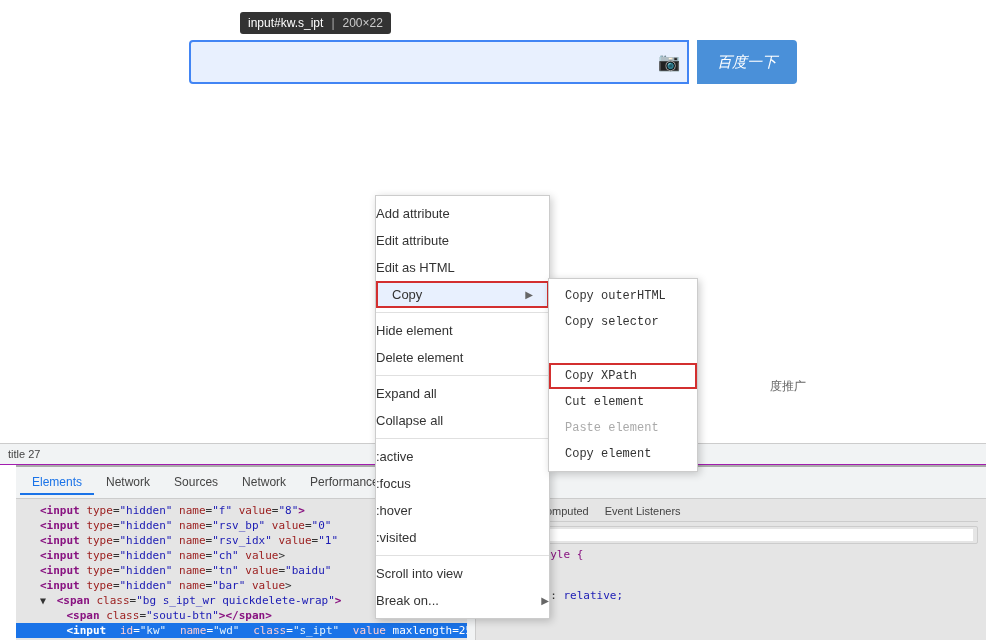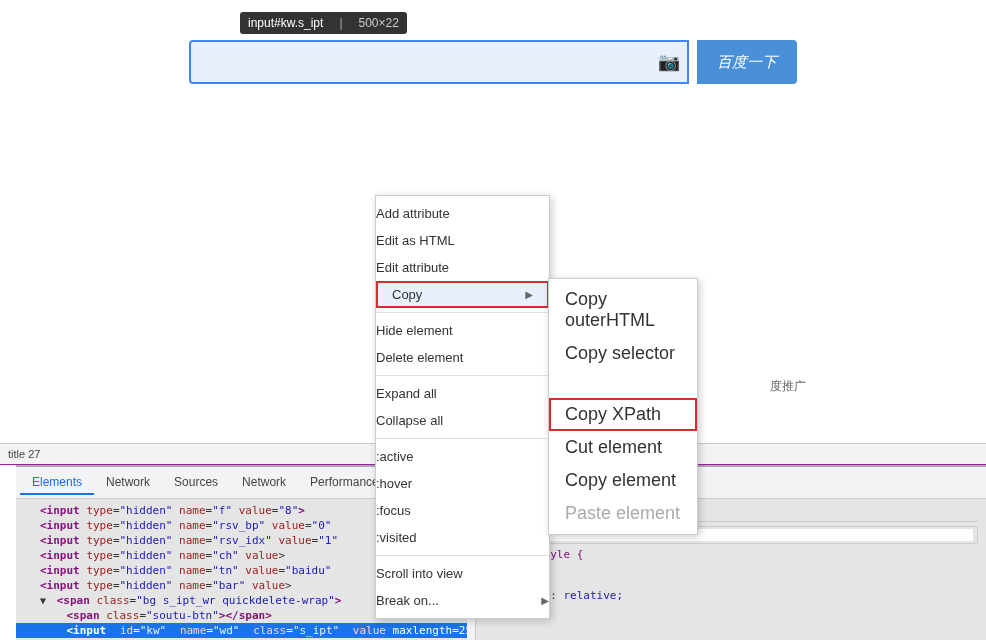--- a/index.html
+++ b/index.html
@@ -26,21 +26,21 @@
       position: absolute;
       top: 12px;
       left: 240px;
       background: #333;
       color: #fff;
       padding: 4px 8px;
       border-radius: 3px;
       font-size: 12px;
       display: flex;
       align-items: center;
-      gap: 14px;
+      gap: 6px;
       z-index: 100;
     }
     .element-tooltip .separator {
       color: #aaa;
       margin: 0 2px;
     }
     .element-tooltip .dims {
       color: #ccc;
     }
 
@@ -148,22 +148,23 @@
       background: #fff;
       border: 1px solid #ccc;
       box-shadow: 2px 2px 8px rgba(0,0,0,0.2);
       width: 150px;
       z-index: 201;
       padding: 4px 0;
     }
     .submenu-item {
       padding: 6px 16px;
       cursor: pointer;
-      font-size: 18px;
+      font-size: 12px;
       color: #333;
+      font-family: Liberation Mono, monospace;
     }
     .submenu-item.highlighted {
       border: 2px solid #d32f2f;
       padding: 4px 14px;
       background: #fff;
       margin-top: 28px;
     }
     .submenu-item.disabled {
       color: #aaa;
       cursor: default;
@@ -320,21 +321,21 @@
     }
   </style>
 </head>
 <body>
 
 <div class="page-content">
 
   <div class="element-tooltip">
     <span>input#kw.s_ipt</span>
     <span class="separator">|</span>
-    <span class="dims">500×22</span>
+    <span class="dims">200×22</span>
   </div>
 
   <div class="search-area">
     <div class="search-input-wrapper">
       <input class="search-input" type="text" style="">
       <span class="camera-icon">📷</span>
     </div>
     <button class="search-btn">百度一下</button>
   </div>
 
@@ -346,24 +347,24 @@
     &nbsp;&nbsp;
     <span>备11000002000001号</span>
   </div>
 </div>
 
 <div class="context-menu">
   <div class="context-menu-item">
     <span>Add attribute</span>
   </div>
   <div class="context-menu-item">
+    <span>Edit attribute</span>
+  </div>
+  <div class="context-menu-item">
     <span>Edit as HTML</span>
-  </div>
-  <div class="context-menu-item">
-    <span>Edit attribute</span>
   </div>
   <div class="context-menu-item highlighted">
     <span>Copy</span>
     <span class="arrow">▶</span>
   </div>
   <div class="context-menu-separator"></div>
   <div class="context-menu-item">
     <span>Hide element</span>
   </div>
   <div class="context-menu-item">
@@ -374,24 +375,24 @@
     <span>Expand all</span>
   </div>
   <div class="context-menu-item">
     <span>Collapse all</span>
   </div>
   <div class="context-menu-separator"></div>
   <div class="context-menu-item">
     <span>:active</span>
   </div>
   <div class="context-menu-item">
+    <span>:focus</span>
+  </div>
+  <div class="context-menu-item">
     <span>:hover</span>
-  </div>
-  <div class="context-menu-item">
-    <span>:focus</span>
   </div>
   <div class="context-menu-item">
     <span>:visited</span>
   </div>
   <div class="context-menu-separator"></div>
   <div class="context-menu-item">
     <span>Scroll into view</span>
   </div>
   <div class="context-menu-item">
     <span>Break on...</span>
@@ -405,25 +406,25 @@
   </div>
   <div class="submenu-item">
     <span>Copy selector</span>
   </div>
   <div class="submenu-item highlighted">
     <span>Copy XPath</span>
   </div>
   <div class="submenu-item">
     <span>Cut element</span>
   </div>
+  <div class="submenu-item disabled">
+    <span>Paste element</span>
+  </div>
   <div class="submenu-item">
     <span>Copy element</span>
-  </div>
-  <div class="submenu-item disabled">
-    <span>Paste element</span>
   </div>
 </div>
 
 <div class="page-title-bar">
   <span>title 27</span>
 </div>
 
 <div class="devtools">
 
   <div class="devtools-tabs">

